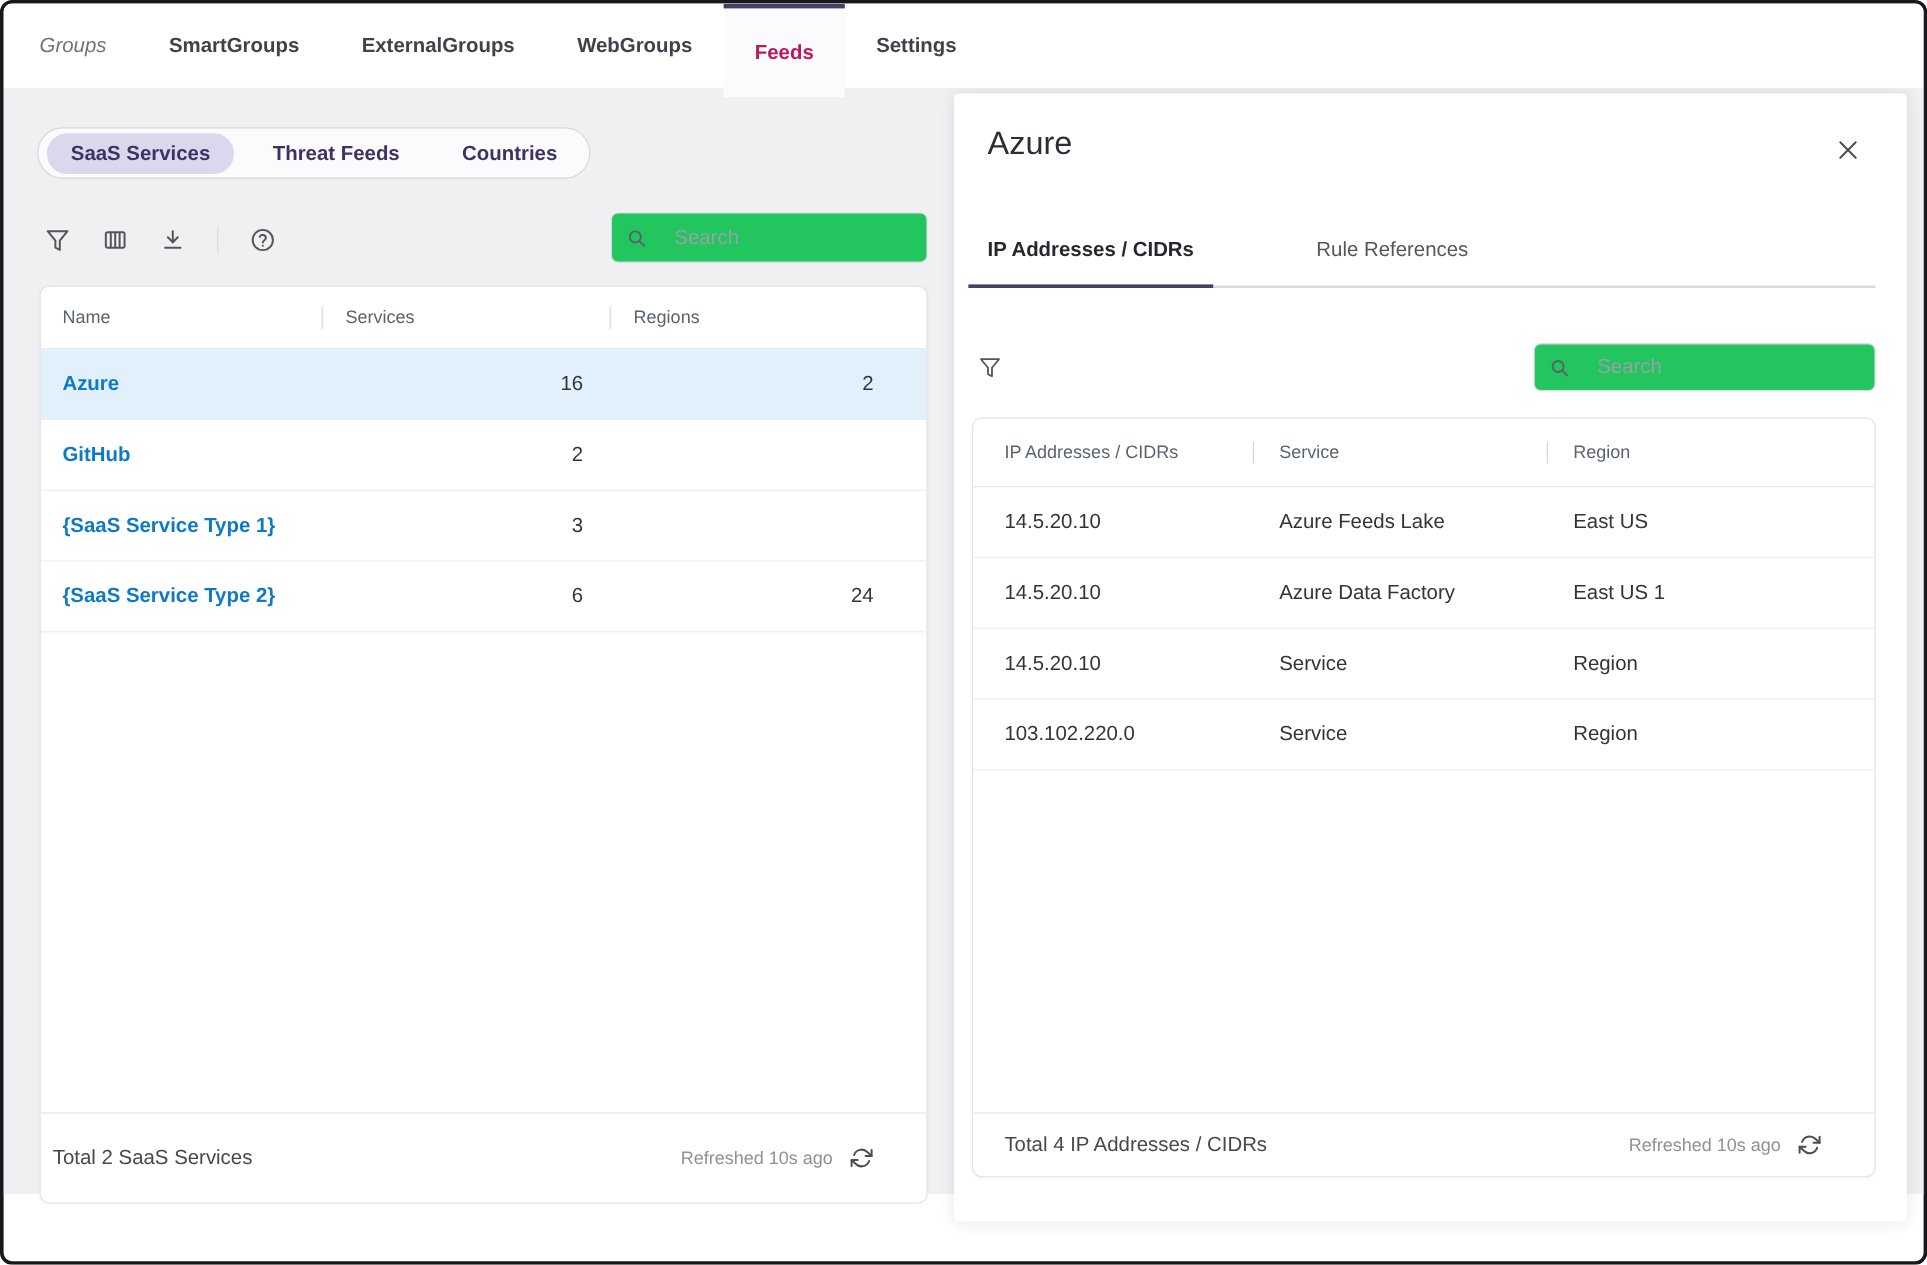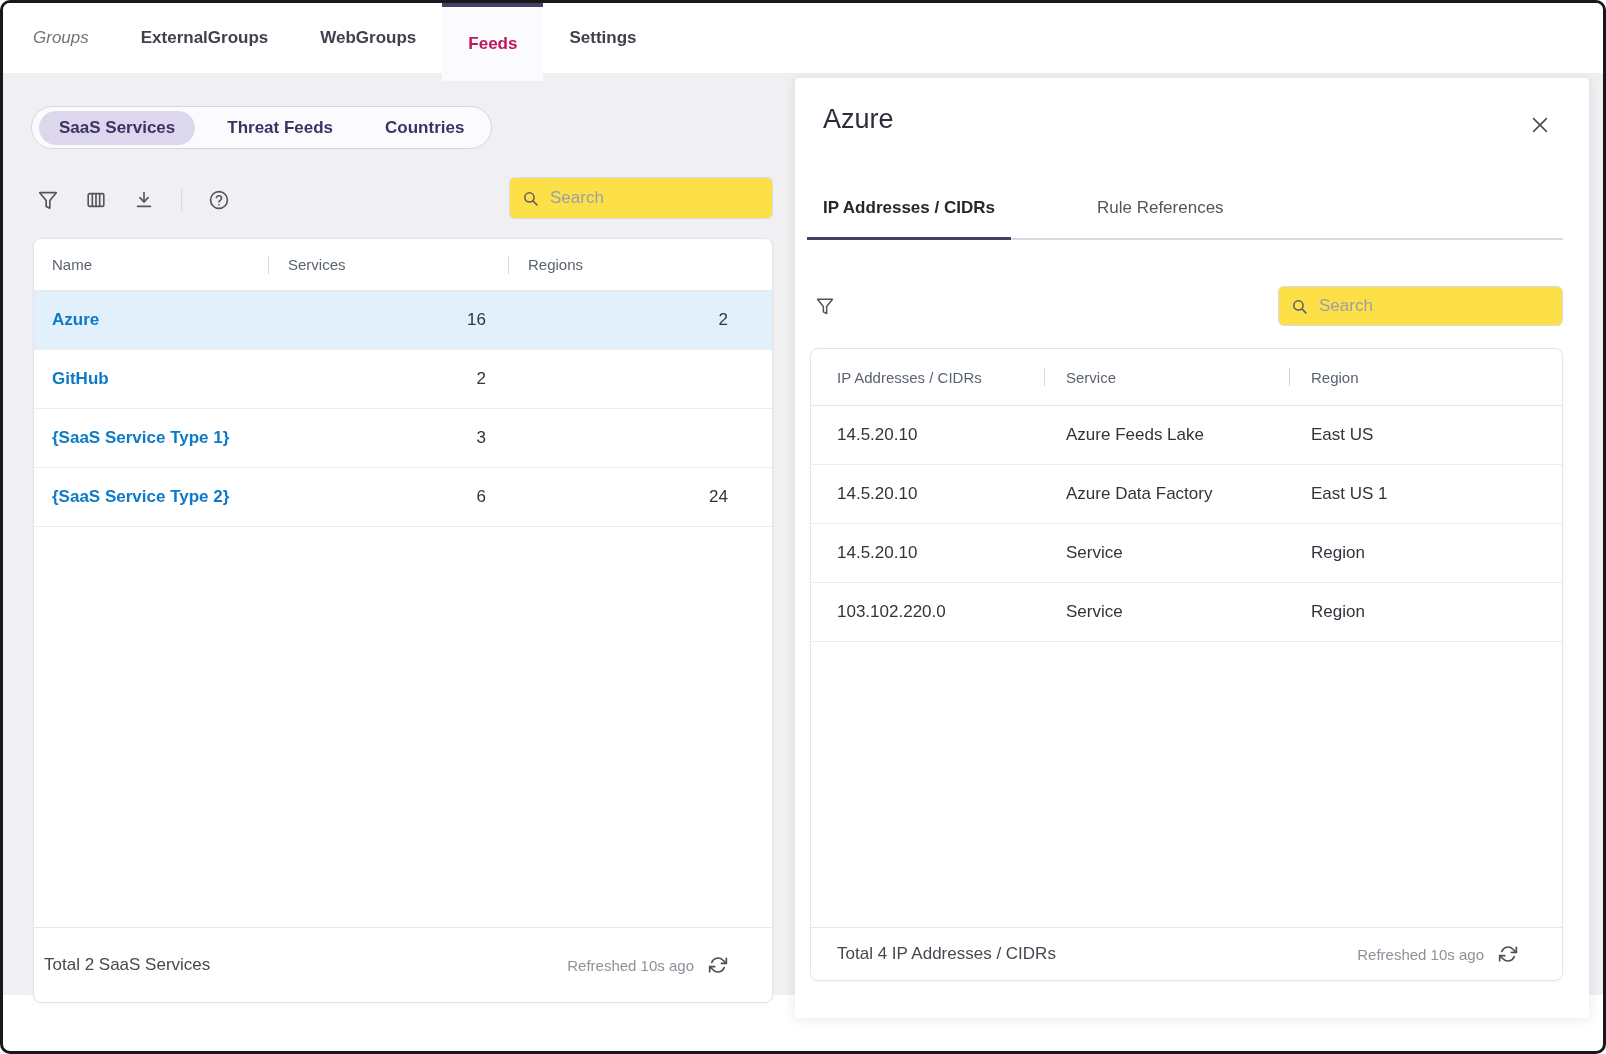--- a/index.html
+++ b/index.html
@@ -55,23 +55,23 @@
   .left-toolbar {
     position: absolute; left: 34px; top: 116px;
     display: flex; align-items: center; gap: 26px; color: #54555c;
   }
   .icon-btn { width: 22px; height: 22px; cursor: pointer; display: flex; }
   .icon-btn svg { width: 100%; height: 100%; }
   .toolbar-divider { width: 1px; height: 22px; background: #d9d9df; }
 
   
   .searchbox {
-    position: absolute; height: 42px; background: #fde047;
+    position: absolute; height: 42px; background: #22c55e;
     border: 1px solid #dadae1; border-radius: 6px;
-    display: flex; align-items: center; padding: 0 12px; gap: 9px; color: #5d5f66;
+    display: flex; align-items: center; padding: 0 12px; gap: 21px; color: #5d5f66;
   }
   .searchbox svg { width: 17px; height: 17px; flex: none; }
   .searchbox input {
     border: none; outline: none; background: transparent; width: 100%;
     font-size: 17px; color: #33333c; font-family: "Liberation Sans", sans-serif;
   }
   .searchbox input::placeholder { color: #9aa0a8; }
   .left-search { left: 506px; top: 104px; width: 264px; }
 
   
@@ -141,20 +141,23 @@
 <body>
 
 <div class="frame">
 
   <header class="topbar">
 
       <div class="topbar-tab is-muted">
         <span class="topbar-tab-label">Groups</span>
       </div>
 
+      <div class="topbar-tab">
+        <span class="topbar-tab-label">SmartGroups</span>
+      </div>
 
       <div class="topbar-tab">
         <span class="topbar-tab-label">ExternalGroups</span>
       </div>
 
       <div class="topbar-tab">
         <span class="topbar-tab-label">WebGroups</span>
       </div>
 
       <div class="topbar-tab is-active">

